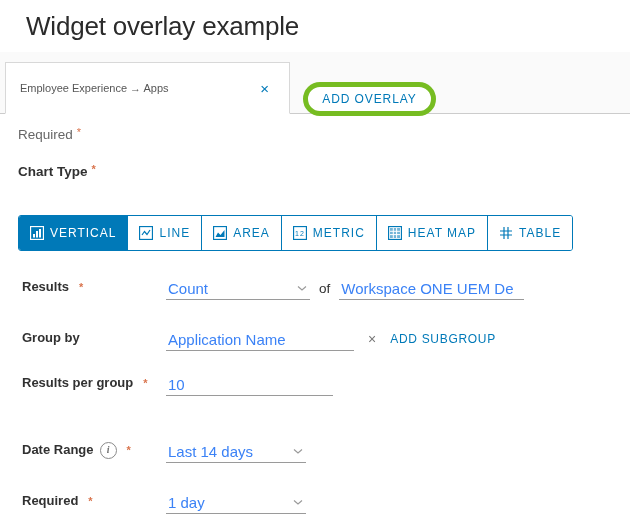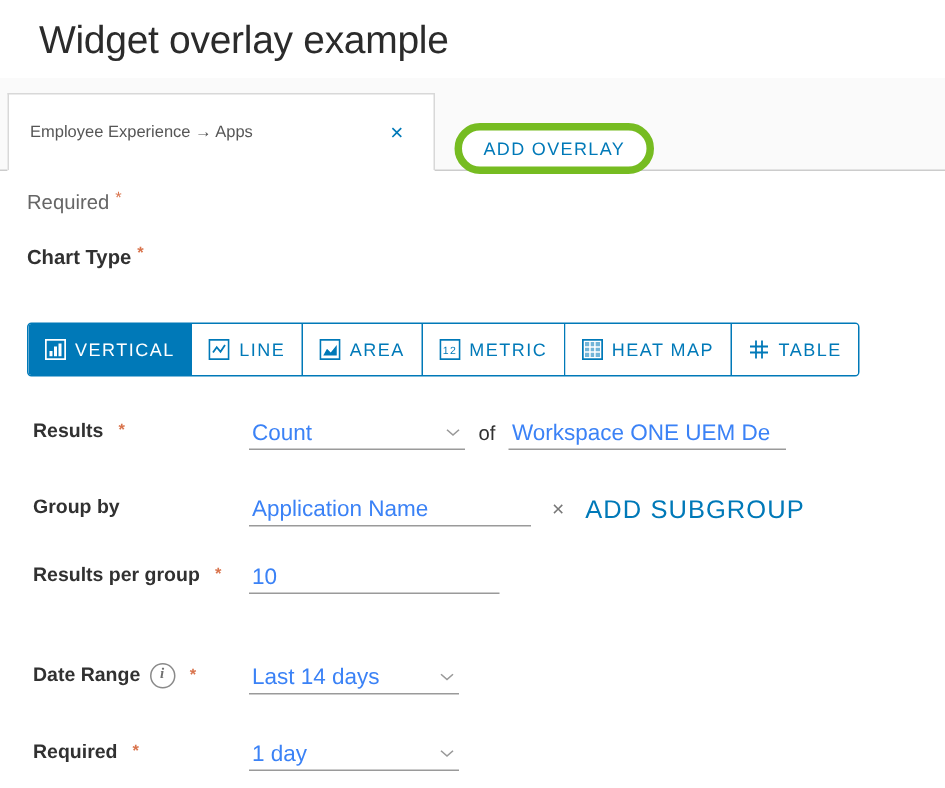--- a/index.html
+++ b/index.html
@@ -225,21 +225,21 @@
   }
   .x-btn {
     font-size: 14px;
     color: #777777;
     line-height: 23px;
     cursor: pointer;
     user-select: none;
     margin-left: 14px;
   }
   .link-btn {
-    font-size: 17px;
+    font-size: 12px;
     letter-spacing: 0.7px;
     color: #0079b8;
     line-height: 23px;
     cursor: pointer;
     margin-left: 14px;
     white-space: nowrap;
     background: none;
     border: none;
     font-family: "Liberation Sans", sans-serif;
     padding: 0;

